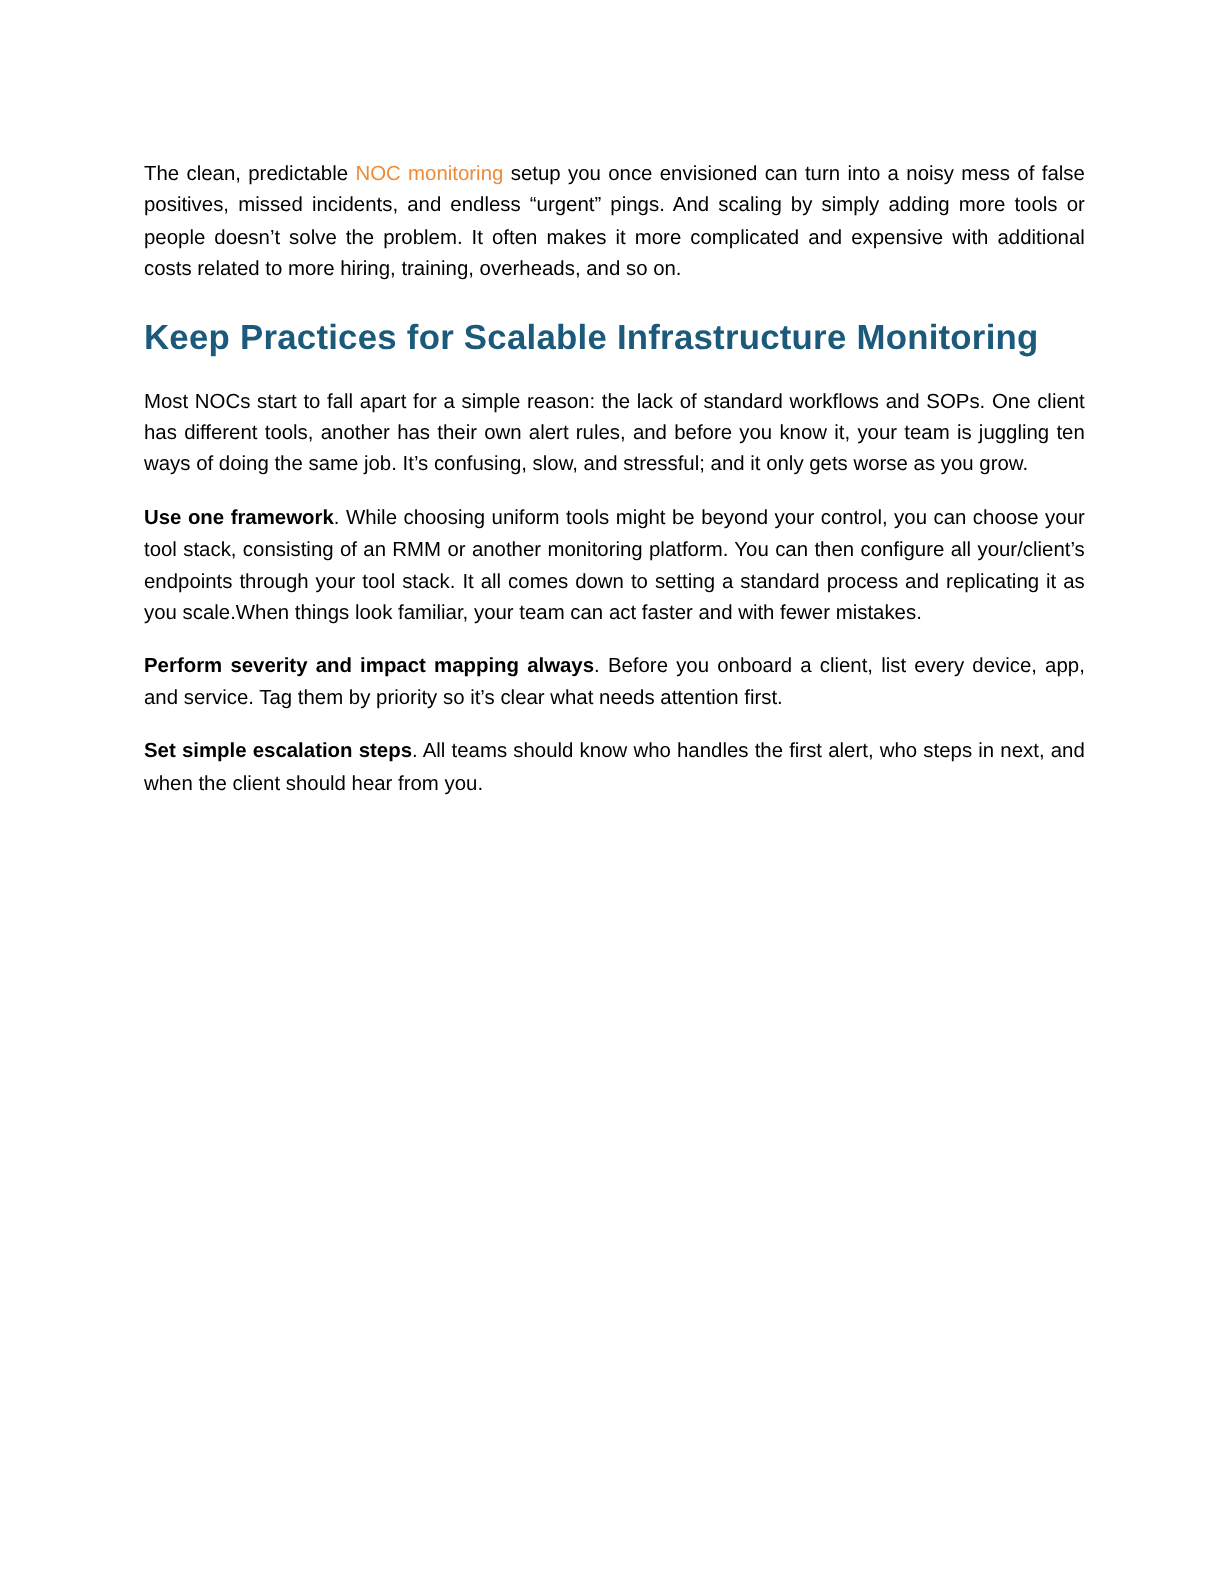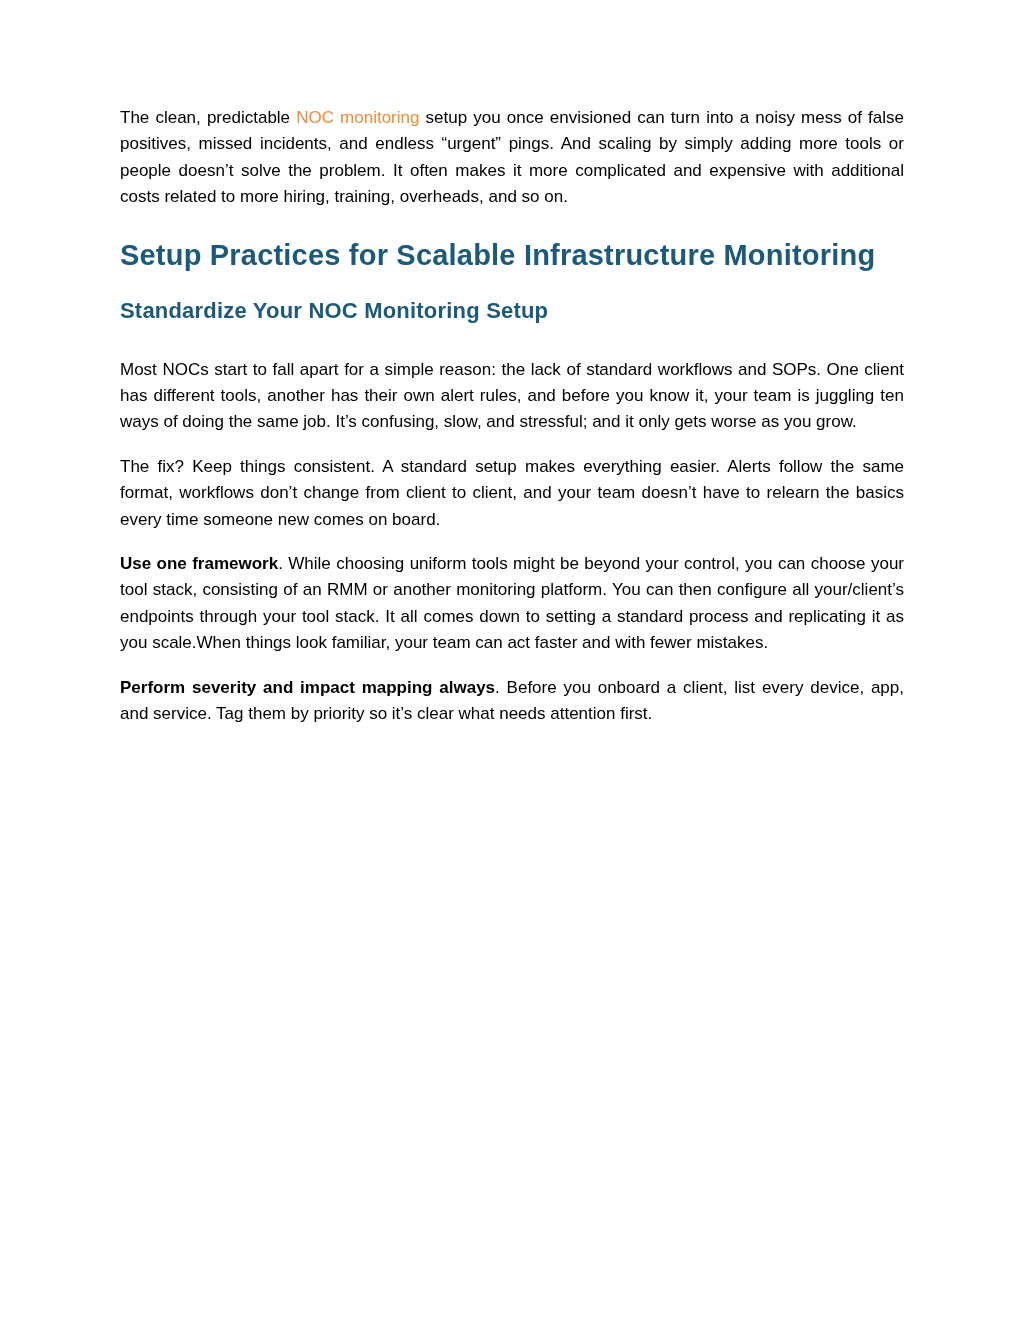--- a/index.html
+++ b/index.html
@@ -9,21 +9,21 @@
     width: 1024px;
     height: 1325px;
     margin: 0 auto;
     background: var(--page-bg, #ffffff);
     overflow: hidden;
     font-family: "Liberation Sans", sans-serif;
   }
   .content {
     position: absolute;
     left: 120px;
-    top: 105px;
+    top: 132px;
     width: 784px;
   }
   .body-p {
     font-size: 17px;
     line-height: 26.4px;
     color: var(--body-color, #000000);
     text-align: justify;
     margin: 0 0 18px 0;
   }
   .section-heading {
@@ -51,20 +51,19 @@
     text-decoration: none;
     cursor: pointer;
   }
 </style>
 </head>
 <body>
 
 <div class="page">
   <div class="content">
     <p class="body-p"><span>The clean, predictable </span><span class="run-link">NOC monitoring</span><span> setup you once envisioned can turn into a noisy mess of false positives, missed incidents, and endless “urgent” pings. And scaling by simply adding more tools or people doesn’t solve the problem. It often makes it more complicated and expensive with additional costs related to more hiring, training, overheads, and so on.</span></p>
-    <h1 class="section-heading"><span>Setup Practices for Scalable Infrastructure Monitoring</span></h1>
-    <h2 class="subsection-heading"><span>Standardize Your NOC Monitoring Setup</span></h2>
+    <h1 class="section-heading"><span>Keep Practices for Scalable Infrastructure Monitoring</span></h1>
     <p class="body-p"><span>Most NOCs start to fall apart for a simple reason: the lack of standard workflows and SOPs. One client has different tools, another has their own alert rules, and before you know it, your team is juggling ten ways of doing the same job. It’s confusing, slow, and stressful; and it only gets worse as you grow.</span></p>
-    <p class="body-p"><span>The fix? Keep things consistent. A standard setup makes everything easier. Alerts follow the same format, workflows don’t change from client to client, and your team doesn’t have to relearn the basics every time someone new comes on board.</span></p>
     <p class="body-p"><span class="run-bold">Use one framework</span><span>. While choosing uniform tools might be beyond your control, you </span><span class="run-italic">can</span><span> choose your tool stack, consisting of an RMM or another monitoring platform. You can then configure all your/client’s endpoints through your tool stack. It all comes down to setting a standard process and replicating it as you scale.When things look familiar, your team can act faster and with fewer mistakes.</span></p>
     <p class="body-p"><span class="run-bold">Perform severity and impact mapping always</span><span>. Before you onboard a client, list every device, app, and service. Tag them by priority so it’s clear what needs attention first.</span></p>
+    <p class="body-p"><span class="run-bold">Set simple escalation steps</span><span>. All teams should know who handles the first alert, who steps in next, and when the client should hear from you.</span></p>
   </div>
 </div>
 
 </body></html>

